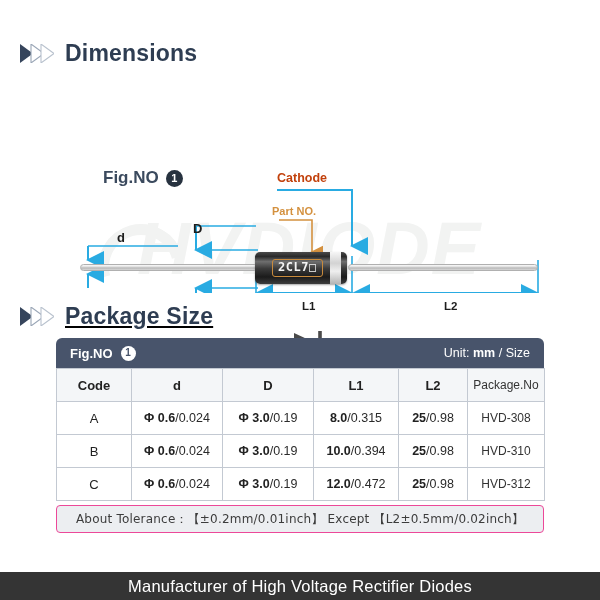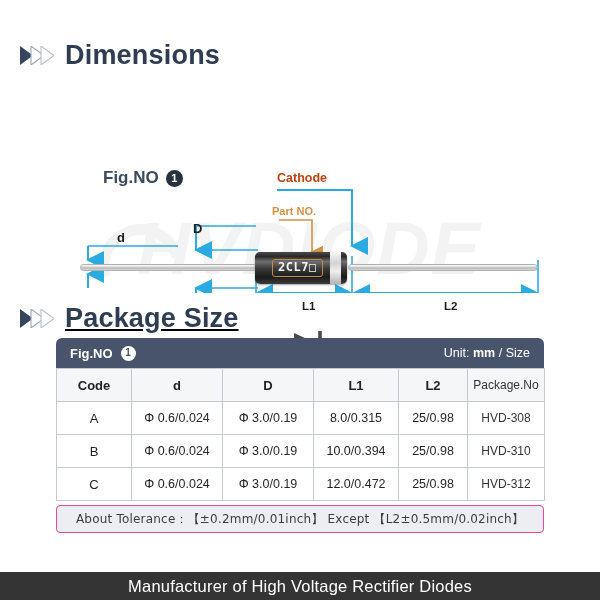--- a/index.html
+++ b/index.html
@@ -32,21 +32,21 @@
     border:11px solid #f2f3f2;border-radius:50%;
     border-right-color:transparent;border-bottom-color:transparent;
     transform:rotate(30deg);
   }
 
   
   .section{position:absolute;display:flex;align-items:center;gap:11px;}
   .chev{position:relative;width:34px;height:19px;flex:none;}
   .chev svg{display:block;}
   .sec-title{
-    font-size:27px;font-weight:700;color:#2e3d52;letter-spacing:.2px;
+    font-size:23px;font-weight:700;color:#2e3d52;letter-spacing:.2px;
     font-family:"Liberation Sans",sans-serif;
   }
 
   
   .diagram{position:absolute;left:0;top:78px;width:600px;height:215px;}
   .dg-txt{position:absolute;font-family:"Liberation Sans",sans-serif;}
 
   .fig-label{left:103px;top:90px;font-size:17px;font-weight:700;color:#3b4a5e;
     display:flex;align-items:center;gap:7px;}
   .circnum{
@@ -106,21 +106,21 @@
   .thead-right b{font-weight:700;}
 
   table{border-collapse:collapse;width:488px;table-layout:fixed;
     font-family:"Liberation Sans",sans-serif;}
   th,td{
     border:1px solid #c3c9d2;text-align:center;
     font-size:12.5px;color:#222;height:32px;padding:0 2px;
   }
   th{background:#f4f6f8;font-weight:700;color:#222;font-size:13px;}
   td{background:#ffffff;}
-  .v-strong{font-weight:400;}
+  .v-strong{font-weight:700;}
   .v-soft{font-weight:400;color:#2a2a2a;}
   .pkg{font-weight:400;font-size:12px;color:#333;}
   .code-c{font-weight:400;font-size:13px;}
 
   .tol{
     margin-top:4px;width:488px;box-sizing:border-box;height:28px;
     background:#eceef1;border:1px solid #ec4899;border-radius:4px;
     display:flex;align-items:center;justify-content:center;
     font-size:12px;color:#3c3c3c;letter-spacing:.2px;
     font-family:"DejaVu Sans",sans-serif;

